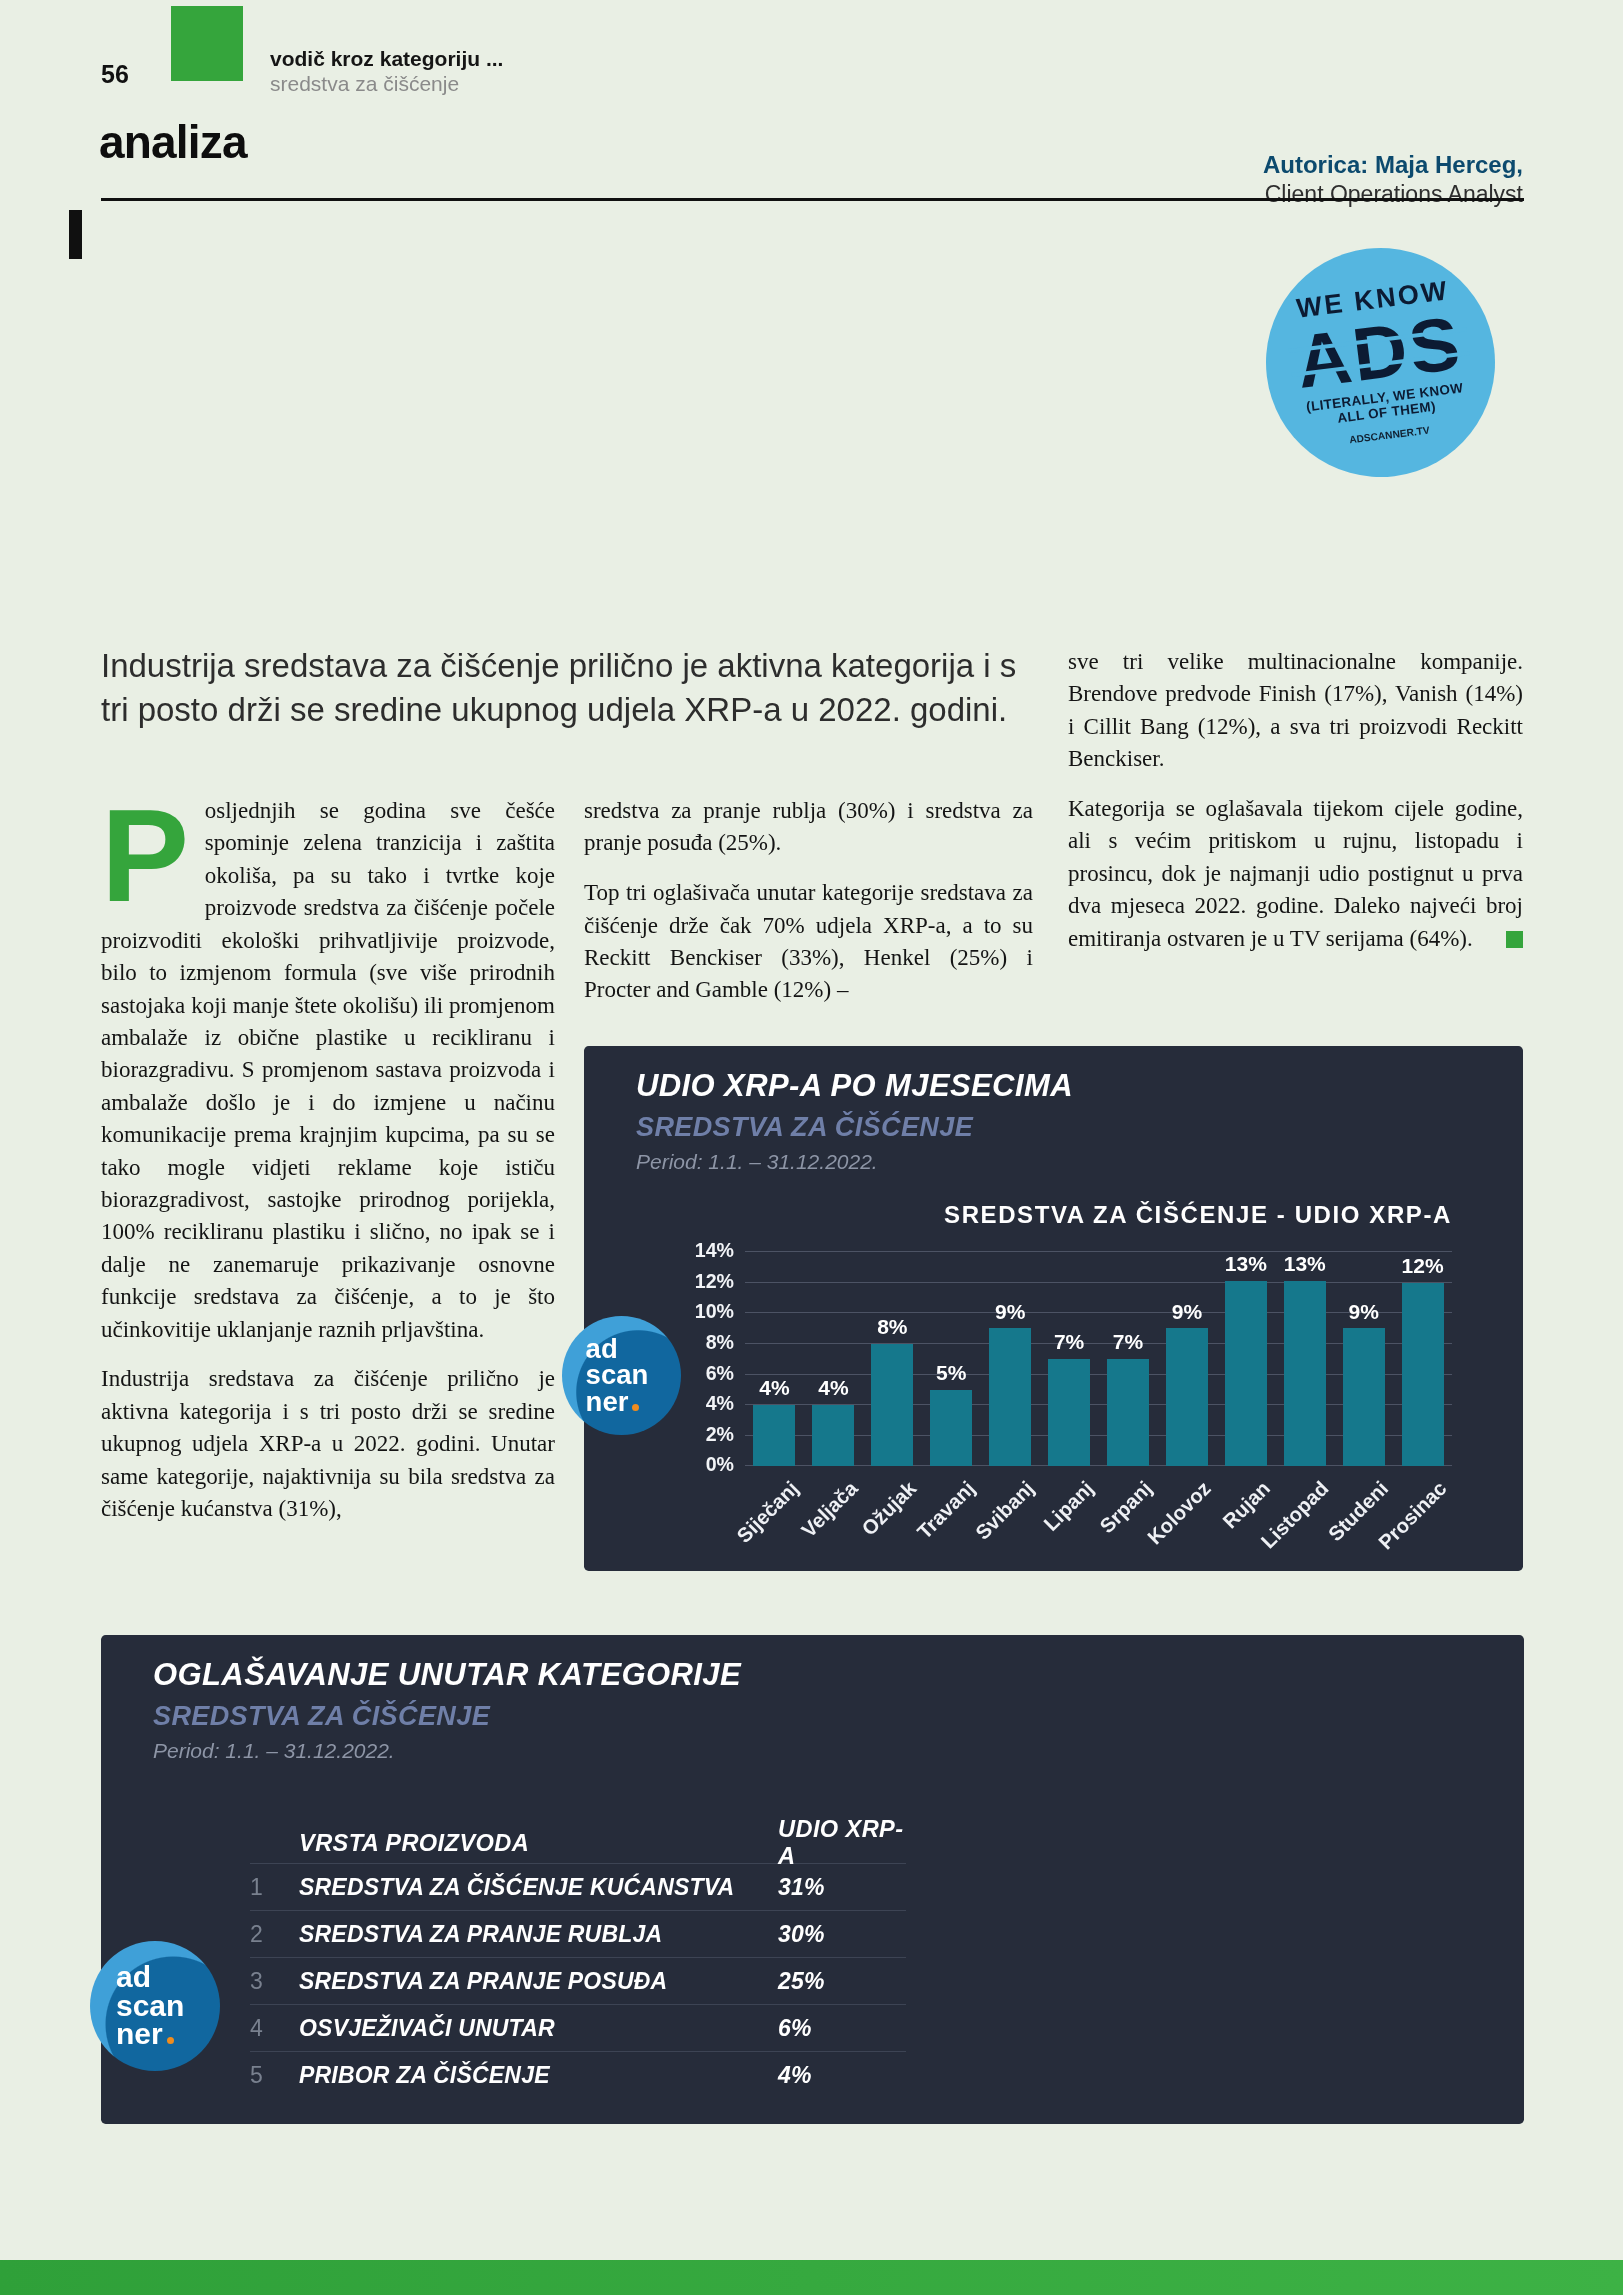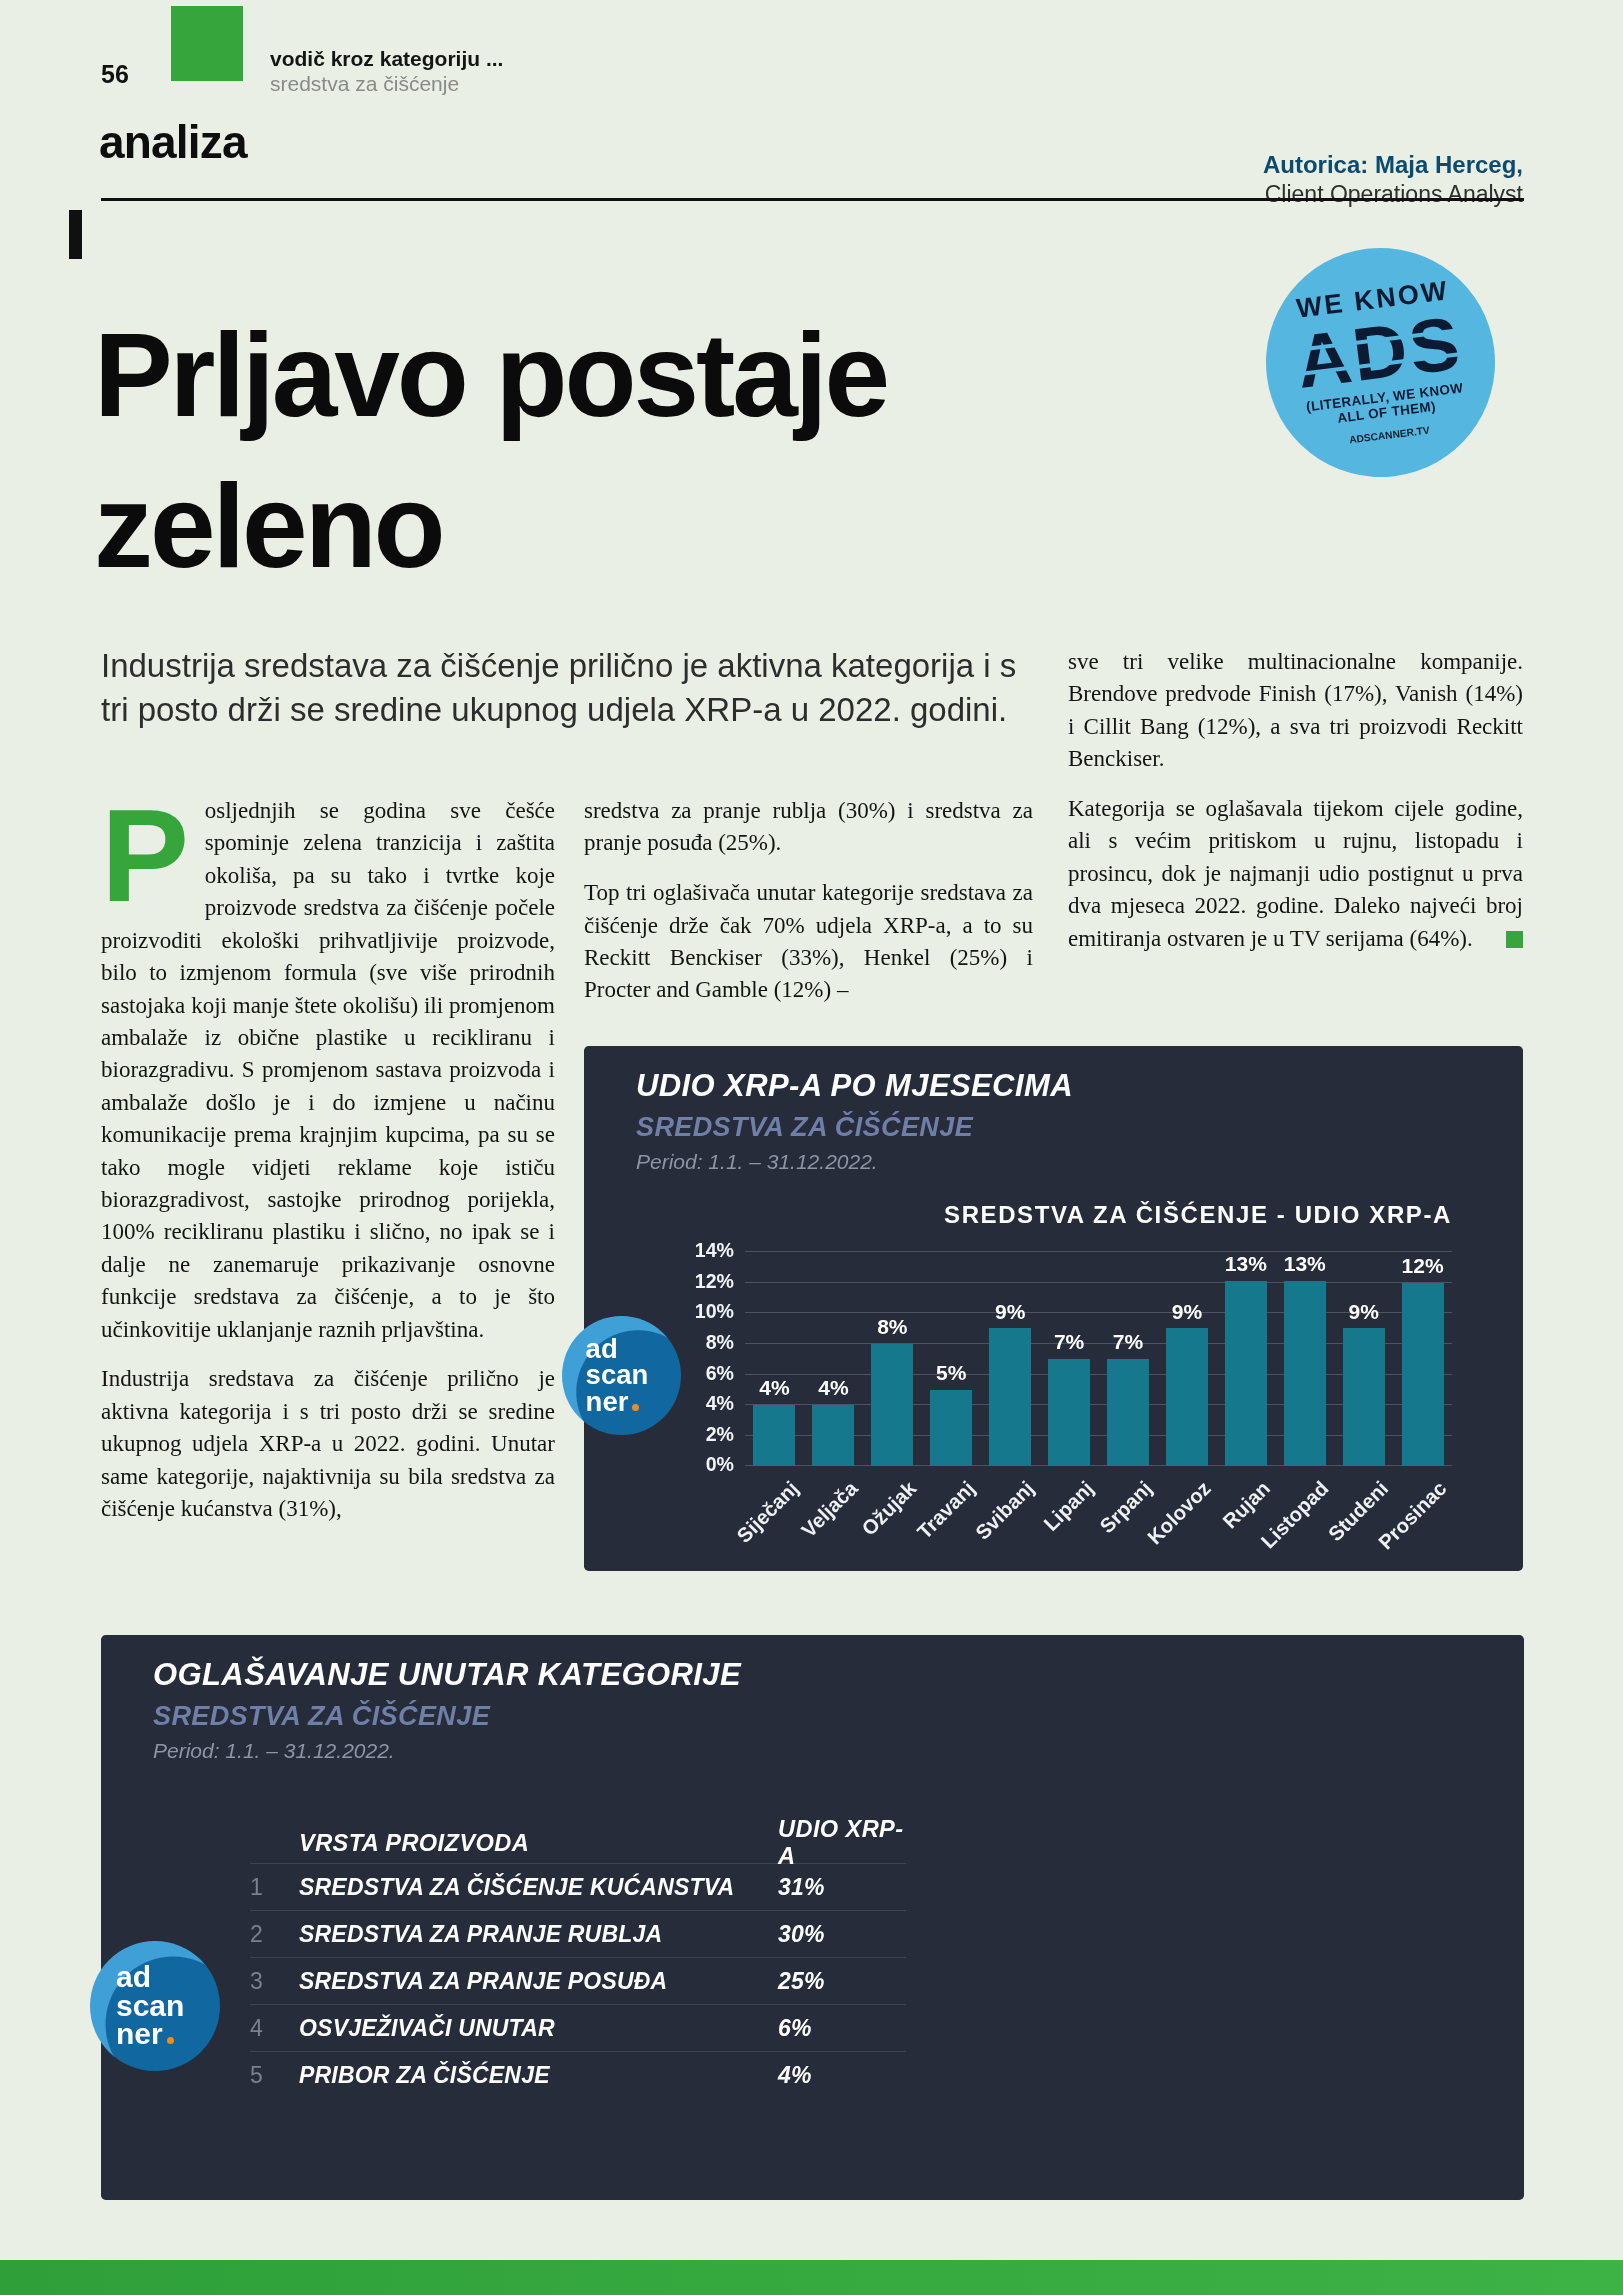--- a/index.html
+++ b/index.html
@@ -41,21 +41,21 @@
   .col p + p { margin-top:17.3px; }
   .col1 { left:101px;  top:795px; }
   .col2 { left:584px;  top:795px; width:449px; }
   .col3 { left:1068px; top:646px;  width:455px; }
   .dropcap { float:left; font-family:"Liberation Sans", sans-serif; font-weight:700; font-size:132px; line-height:0.8;
              color:#35a53c; margin:7.9px 15.7px 0 0; }
   .endmark { float:right; width:17.3px; height:17.3px; background:#35a53c; margin-top:7.9px; }
 
   
   .bar-panel { position:absolute; left:584px; top:1046px; width:939px; height:525px; background:#262c3a; border-radius:4.7px; }
-  .table-panel { position:absolute; left:101px; top:1635px; width:1423px; height:565px; background:#262c3a; border-radius:4.7px; }
+  .table-panel { position:absolute; left:101px; top:1635px; width:1423px; height:489px; background:#262c3a; border-radius:4.7px; }
   .p-title { position:absolute; left:52px; top:22px; font-size:31px; font-weight:800; font-style:italic; color:#ffffff; letter-spacing:0.4px; }
   .p-subtitle { position:absolute; left:52px; top:66px; font-size:27px; font-weight:800; font-style:italic; color:#6f7fa8; letter-spacing:0.4px; }
   .p-period { position:absolute; left:52px; top:104px; font-size:21px; font-style:italic; color:#8d95a6; }
 
   
   .chart-title { position:absolute; left:161px; top:155px; width:707px; text-align:right; color:#fff;
                  font-size:24px; font-weight:800; letter-spacing:1.6px; }
   .plot { position:absolute; left:161px; top:206px; width:707px; height:214px; }
   .gridline { position:absolute; left:0; right:0; height:0.8px; background:#4c5364; }
   .ylabel { position:absolute; right:calc(100% + 11px); font-size:19.6px; font-weight:700; color:#f2f4f7; white-space:nowrap; }
@@ -100,24 +100,20 @@
   </div>
   <div class="section-title">analiza</div>
   <div class="author">
     <div class="a1">Autorica: Maja Herceg,</div>
     <div class="a2">Client Operations Analyst</div>
   </div>
   <div class="toprule"></div>
 
   <div class="period-tick"></div>
 
-  <div class="headline">
-    <div>Prljavo postaje</div>
-    <div>zeleno</div>
-  </div>
 
   <div class="badge">
     <div class="b1">WE KNOW</div>
     <div class="b2">ADS</div>
     <div class="b3">(LITERALLY, WE KNOW</div>
     <div class="b4">ALL OF THEM)</div>
     <div class="b5">ADSCANNER.TV</div>
   </div>
 
   <div class="lead">Industrija sredstava za čišćenje prilično je aktivna kategorija i s tri posto drži se sredine ukupnog udjela XRP-a u 2022. godini.</div>

